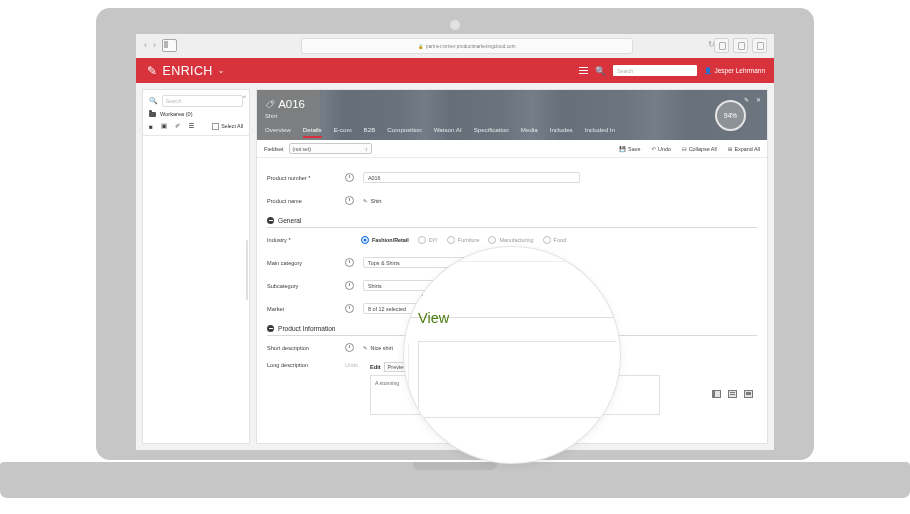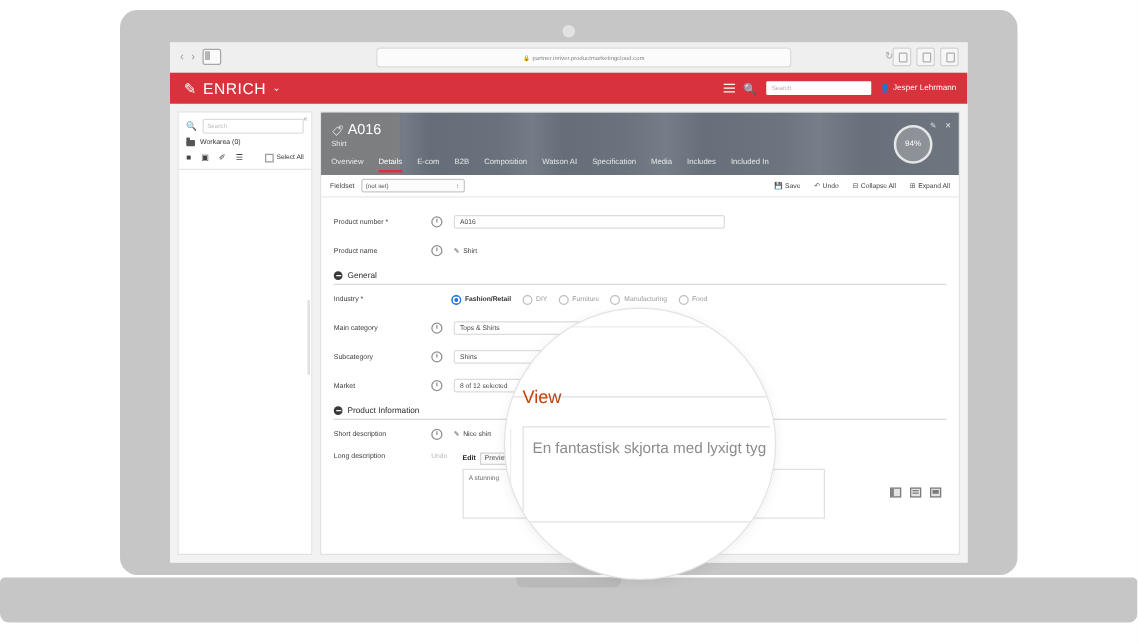--- a/index.html
+++ b/index.html
@@ -126,21 +126,21 @@
 
   
   .mag-circle{position:absolute;left:404px;top:247px;width:216px;height:216px;border-radius:50%;background:#ffffff;
               box-shadow:0 0 0 1px #e3e3e3, 0 2px 10px rgba(0,0,0,.08);overflow:hidden;z-index:40;}
   .mag-inner{position:absolute;inset:0;}
   .m-rule1{position:absolute;left:0;top:14px;right:0;height:1px;background:#ededed;}
   .m-rule2{position:absolute;left:0;top:70px;right:0;height:1px;background:#dedede;}
   .m-crumb{position:absolute;left:3px;top:44px;font-size:6px;color:#888;}
   .m-crumb2{position:absolute;left:5px;top:4px;font-size:6px;color:#888;}
   .m-viewrow{position:absolute;left:14px;top:63px;display:flex;align-items:center;gap:12px;}
-  .m-view-lbl{font-size:14.5px;color:#c2410c;}
+  .m-view-lbl{font-size:14.5px;color:#4d7c0f;}
   .m-select{width:139px;height:20px;border:1px solid #b4b4b4;border-radius:4px;
             background:linear-gradient(180deg,#ffffff 0%,#f3f3f3 55%,#e9e9e9 100%);
             display:flex;align-items:center;padding-left:9px;box-sizing:border-box;
             font-size:11.5px;color:#1d1d1d;position:relative;}
   .m-select .arrows{position:absolute;right:8px;top:50%;transform:translateY(-50%);display:flex;flex-direction:column;line-height:4px;font-size:7px;color:#2b2b2b;}
   .m-textarea{position:absolute;left:14px;top:94px;width:198px;height:77px;border:1px solid #e0e0e0;border-right:none;background:#fff;box-sizing:border-box;}
   .m-ta-text{position:absolute;left:22px;top:104px;font-size:12.2px;color:#8c8c8c;white-space:nowrap;}
   .m-left-edge{position:absolute;left:0;top:96px;width:4px;height:60px;border-right:1px solid #ededed;}
 </style>
 </head>
@@ -385,18 +385,17 @@
       <div class="m-crumb2">irts</div>
       <div class="m-rule1"></div>
       <div class="m-crumb">lected</div>
       <div class="m-rule2"></div>
 
       <div class="m-viewrow">
         <span class="m-view-lbl">View</span>
       </div>
 
       <div class="m-textarea"></div>
-      <div class="m-ta-text">En fantastisk skjorta med lyxigt tyg</div>
       <div class="m-left-edge"></div>
     </div>
   </div>
 
 </div>
 
 </body></html>

